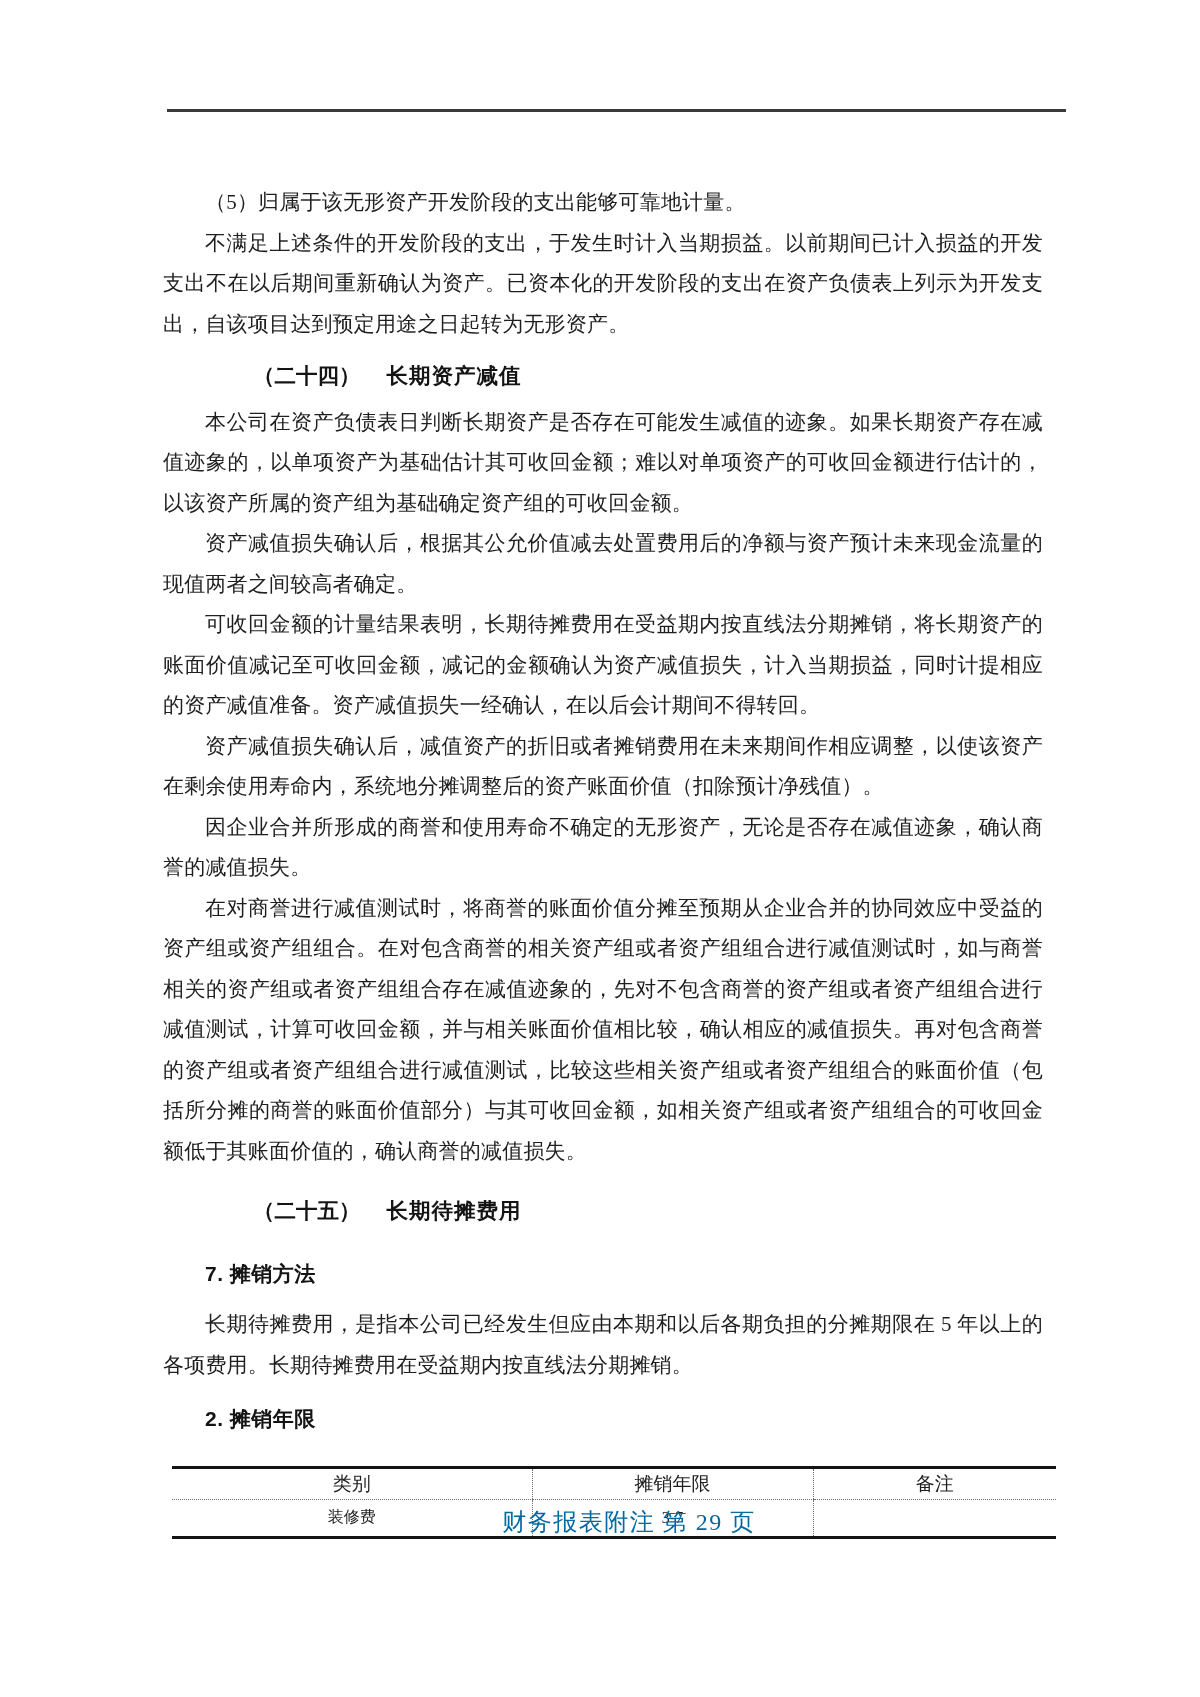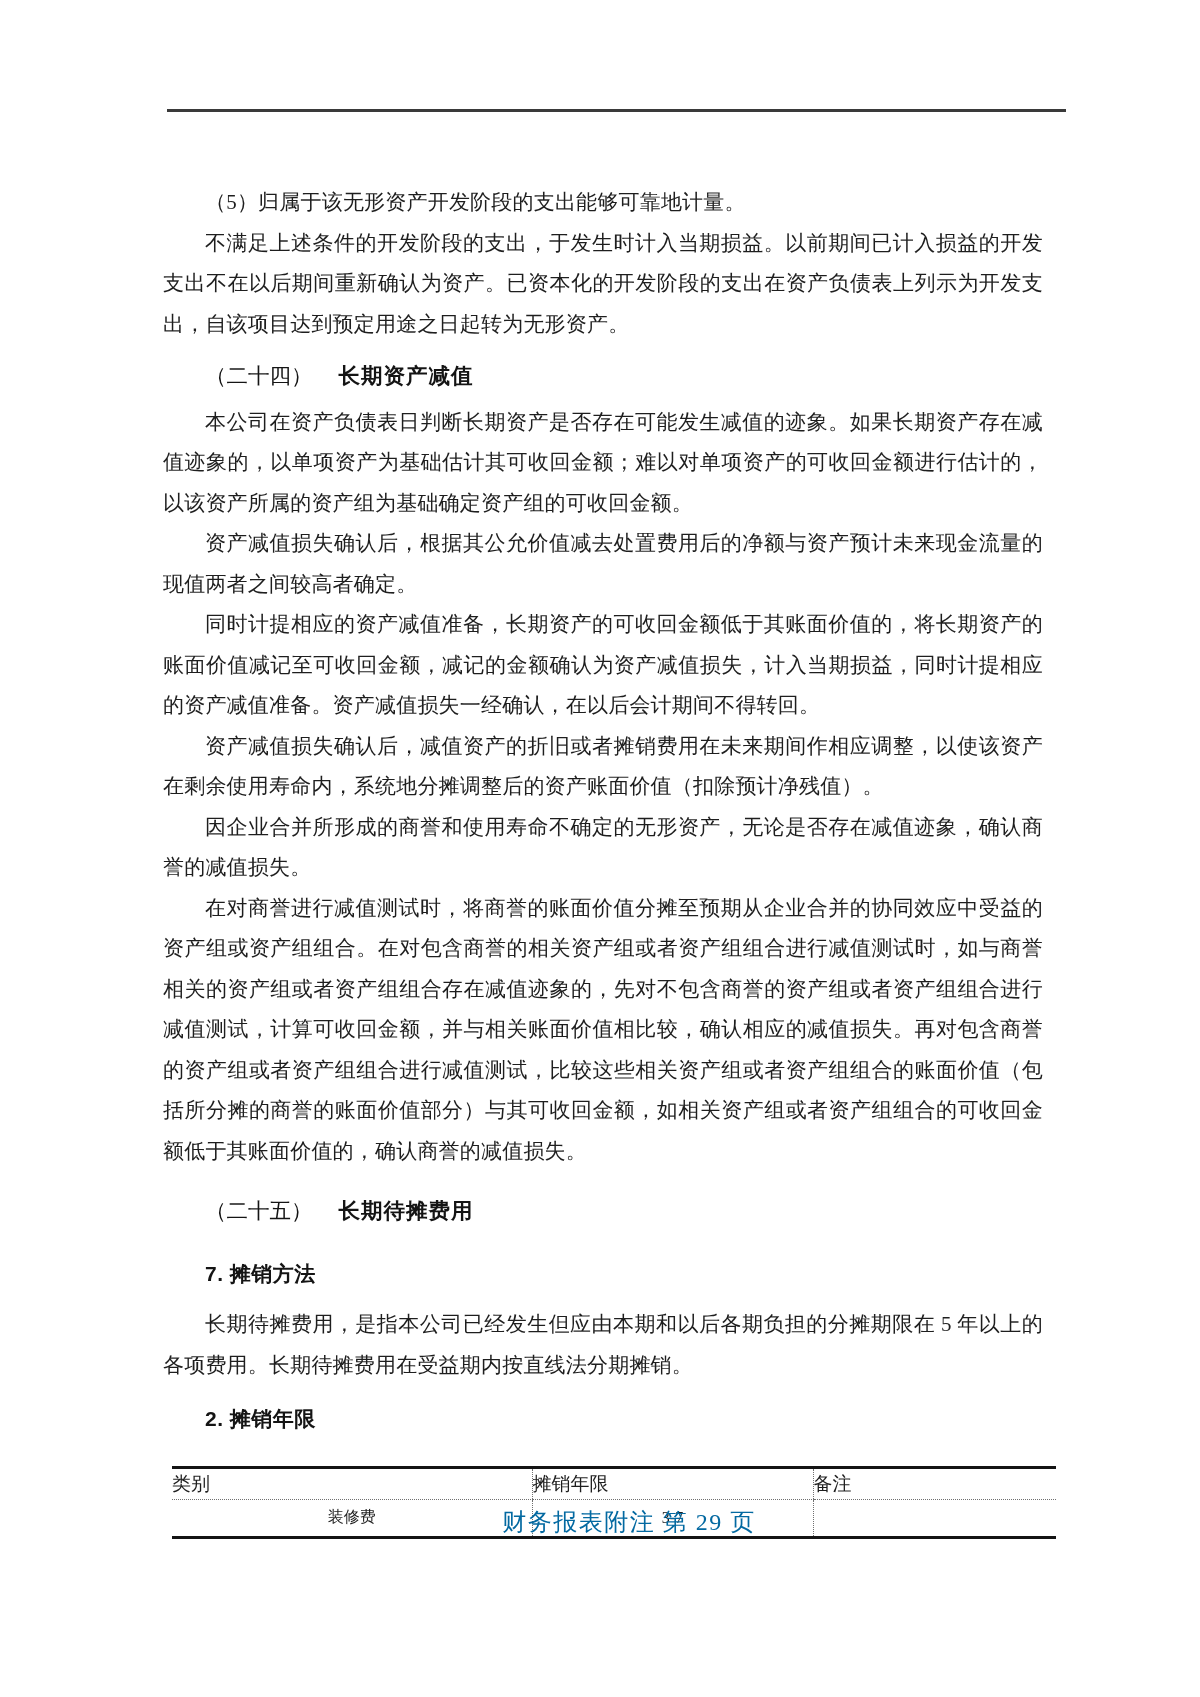--- a/index.html
+++ b/index.html
@@ -48,21 +48,22 @@
     margin: 12px 0 5px 0;
     padding-left: 42px;
     font-size: 21.5px;
     line-height: 40.5px;
     font-weight: 400;
     color: #141414;
   }
   h2.section.more-top { margin-top: 20px; }
   h2.section .sec-num {
     font-family: "Liberation Serif", "DejaVu Serif", serif;
-    font-weight: 400;
+    font-weight: 700;
+    margin-left: 48px;
   }
   h2.section .sec-title {
     margin-left: 26px;
     font-family: "Liberation Sans", "DejaVu Sans", sans-serif;
     font-weight: 700;
     letter-spacing: 1px;
     margin-top: 40px;
   }
   h3.sub {
     margin: 22px 0 10px 0;
@@ -84,21 +85,21 @@
     border-top: 3px solid #141414;
     border-bottom: 3px solid #141414;
   }
   table.amort col.c1 { width: 360px; }
   table.amort col.c2 { width: 281px; }
   table.amort col.c3 { width: 243px; }
   table.amort th {
     height: 30px;
     font-weight: 400;
     font-size: 19px;
-    text-align: left;
+    text-align: center;
     vertical-align: middle;
     border-bottom: 1px dotted #707070;
     padding: 0;
     color: #1e1e1e;
   }
   table.amort td {
     height: 36px;
     font-size: 16px;
     text-align: center;
     vertical-align: middle;
@@ -137,21 +138,21 @@
     <p class="body indent">不满足上述条件的开发阶段的支出，于发生时计入当期损益。以前期间已计入损益的开发支出不在以后期间重新确认为资产。已资本化的开发阶段的支出在资产负债表上列示为开发支出，自该项目达到预定用途之日起转为无形资产。</p>
 
     <h2 class="section">
       <span class="sec-num">（二十四）</span><span class="sec-title">长期资产减值</span>
     </h2>
 
     <p class="body indent">本公司在资产负债表日判断长期资产是否存在可能发生减值的迹象。如果长期资产存在减值迹象的，以单项资产为基础估计其可收回金额；难以对单项资产的可收回金额进行估计的，以该资产所属的资产组为基础确定资产组的可收回金额。</p>
 
     <p class="body indent">资产减值损失确认后，根据其公允价值减去处置费用后的净额与资产预计未来现金流量的现值两者之间较高者确定。</p>
 
-    <p class="body indent">同时计提相应的资产减值准备，长期资产的可收回金额低于其账面价值的，将长期资产的账面价值减记至可收回金额，减记的金额确认为资产减值损失，计入当期损益，同时计提相应的资产减值准备。资产减值损失一经确认，在以后会计期间不得转回。</p>
+    <p class="body indent">可收回金额的计量结果表明，长期待摊费用在受益期内按直线法分期摊销，将长期资产的账面价值减记至可收回金额，减记的金额确认为资产减值损失，计入当期损益，同时计提相应的资产减值准备。资产减值损失一经确认，在以后会计期间不得转回。</p>
 
     <p class="body indent">资产减值损失确认后，减值资产的折旧或者摊销费用在未来期间作相应调整，以使该资产在剩余使用寿命内，系统地分摊调整后的资产账面价值（扣除预计净残值）。</p>
 
     <p class="body indent">因企业合并所形成的商誉和使用寿命不确定的无形资产，无论是否存在减值迹象，确认商誉的减值损失。</p>
 
     <p class="body indent">在对商誉进行减值测试时，将商誉的账面价值分摊至预期从企业合并的协同效应中受益的资产组或资产组组合。在对包含商誉的相关资产组或者资产组组合进行减值测试时，如与商誉相关的资产组或者资产组组合存在减值迹象的，先对不包含商誉的资产组或者资产组组合进行减值测试，计算可收回金额，并与相关账面价值相比较，确认相应的减值损失。再对包含商誉的资产组或者资产组组合进行减值测试，比较这些相关资产组或者资产组组合的账面价值（包括所分摊的商誉的账面价值部分）与其可收回金额，如相关资产组或者资产组组合的可收回金额低于其账面价值的，确认商誉的减值损失。</p>
 
     <h2 class="section more-top">
       <span class="sec-num">（二十五）</span><span class="sec-title">长期待摊费用</span>
     </h2>

